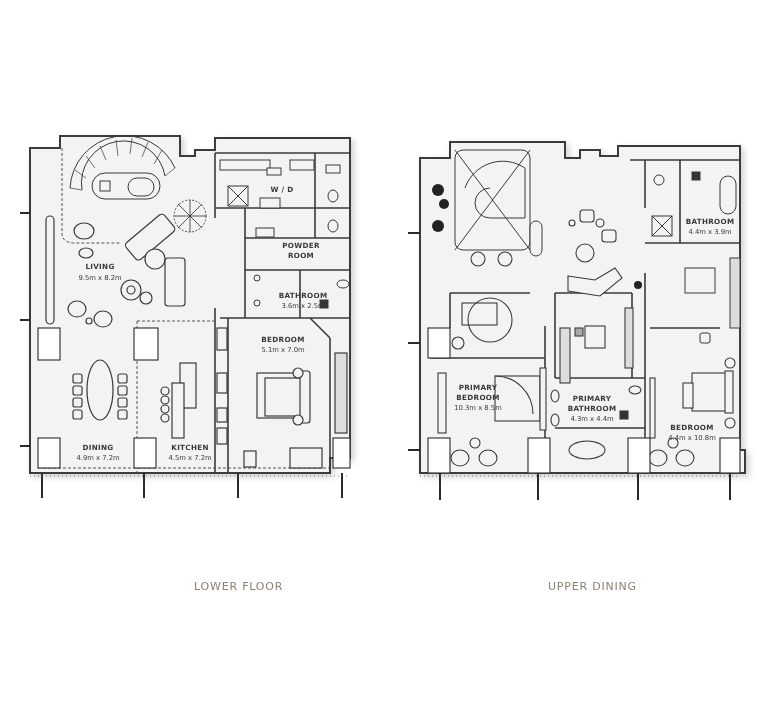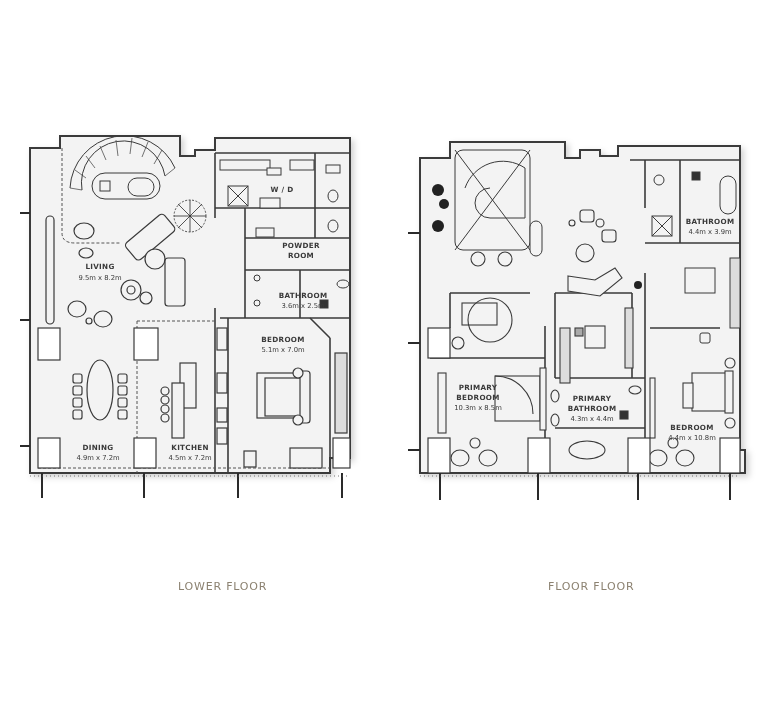--- a/index.html
+++ b/index.html
@@ -2,21 +2,21 @@
 <html><head>
 <meta charset="utf-8">
 <style>
   html,body{margin:0;padding:0;background:#ffffff;}
   body{width:766px;height:727px;position:relative;overflow:hidden;font-family:"DejaVu Sans",sans-serif;}
   .plan{position:absolute;top:128px;}
   #lower{left:20px;width:345px;height:380px;}
   #upper{left:400px;width:360px;height:380px;}
   svg{display:block;}
   .caption{position:absolute;top:580px;font-family:"DejaVu Sans",sans-serif;font-size:11px;letter-spacing:0.8px;color:#8c8271;}
-  #cap-lower{left:178px;}
+  #cap-lower{left:194px;}
   #cap-upper{left:548px;}
   .rl{font-family:"DejaVu Sans",sans-serif;font-size:7.2px;font-weight:bold;fill:#3a3a3a;letter-spacing:0.3px;}
   .rd{font-family:"DejaVu Sans",sans-serif;font-size:6.8px;fill:#3a3a3a;}
 </style>
 </head>
 <body>
 
 <div class="plan" id="lower">
 <svg width="345" height="380" viewBox="0 0 345 380">
   <defs>
@@ -311,13 +311,13 @@
   <text class="rd" x="78" y="282" text-anchor="middle">10.3m x 8.5m</text>
   <text class="rl" x="192" y="273" text-anchor="middle">PRIMARY</text>
   <text class="rl" x="192" y="283" text-anchor="middle">BATHROOM</text>
   <text class="rd" x="192" y="293" text-anchor="middle">4.3m x 4.4m</text>
   <text class="rl" x="292" y="302" text-anchor="middle">BEDROOM</text>
   <text class="rd" x="292" y="312" text-anchor="middle">4.4m x 10.8m</text>
 </svg>
 </div>
 
 <div class="caption" id="cap-lower">LOWER FLOOR</div>
-<div class="caption" id="cap-upper">FLOOR FLOOR</div>
+<div class="caption" id="cap-upper">UPPER DINING</div>
 
 </body></html>

